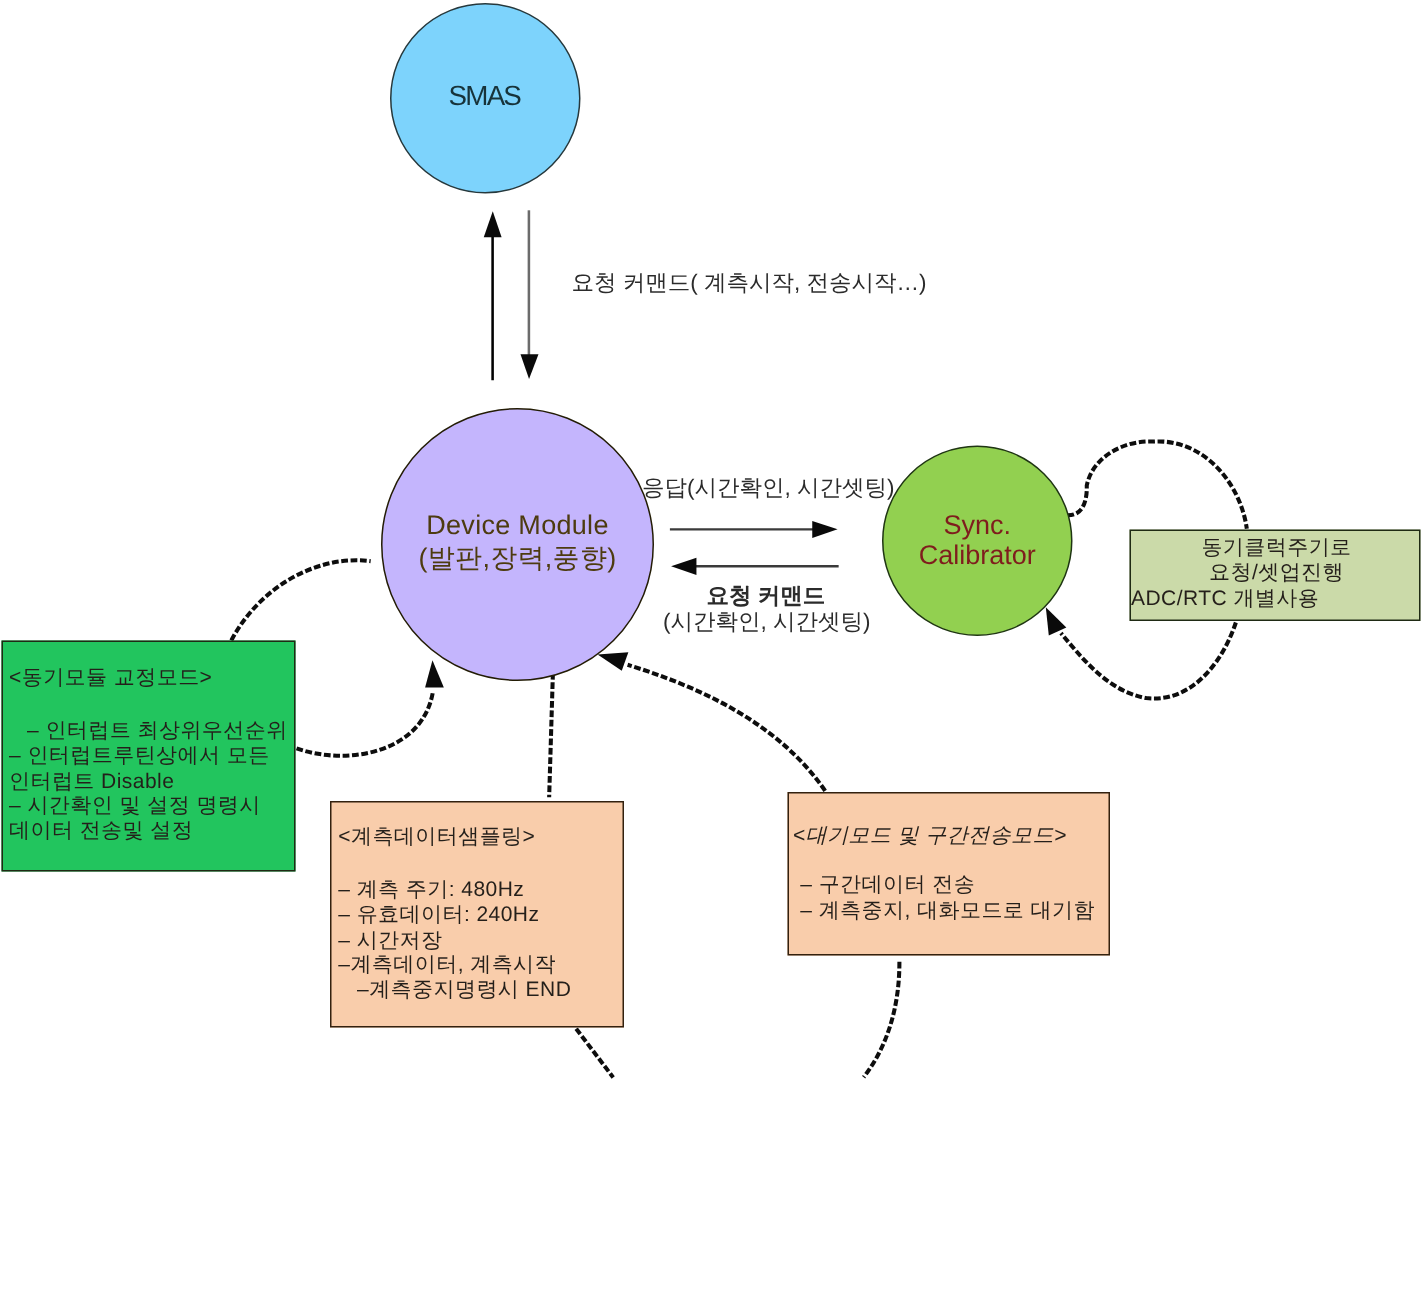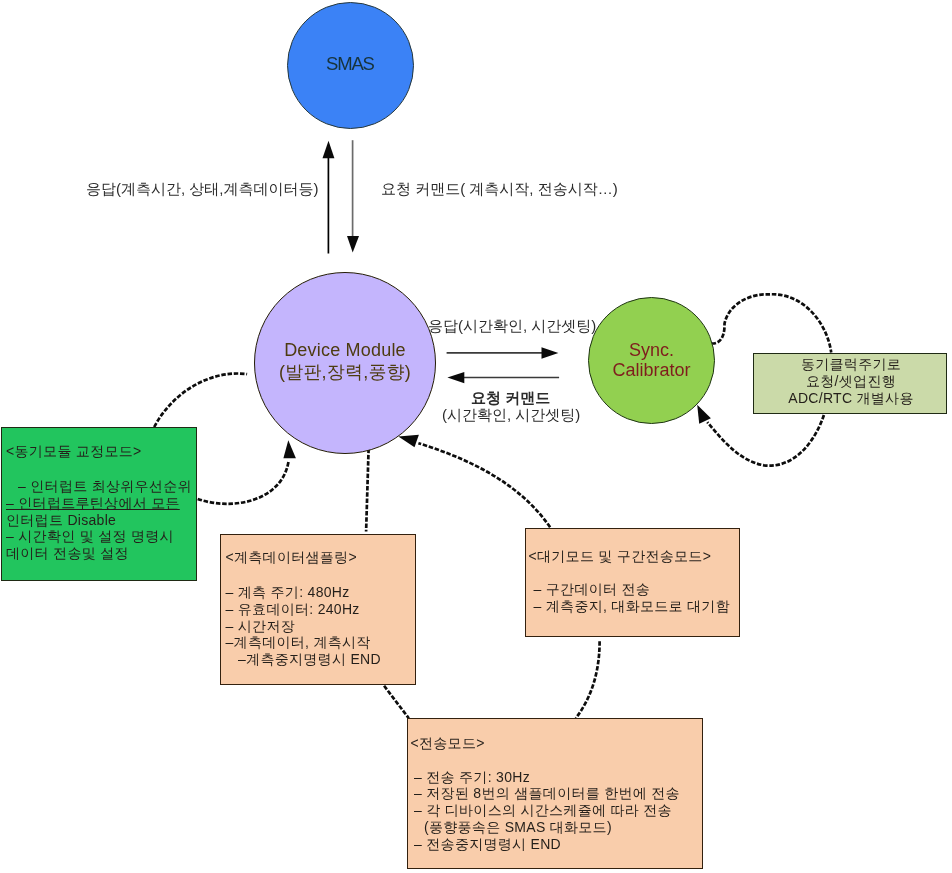--- a/index.html
+++ b/index.html
@@ -3,21 +3,21 @@
 <meta charset="utf-8">
 <title>SMAS device module state diagram</title>
 <style>
   html,body{margin:0;padding:0;background:#ffffff;}
   body{width:952px;height:873px;position:relative;overflow:hidden;
        font-family:"Liberation Sans",sans-serif;color:#262626;}
   .stage{position:absolute;left:0;top:0;width:952px;height:873px;background:#fff;}
   svg.layer{position:absolute;left:0;top:0;width:952px;height:873px;}
   .node{position:absolute;border-radius:50%;box-sizing:border-box;
         display:flex;align-items:center;justify-content:center;text-align:center;}
-  #smas-node{left:287px;top:2px;width:127px;height:127px;background:#3b82f6;border:1.1px solid #26383c;}
+  #smas-node{left:260px;top:2px;width:127px;height:127px;background:#7dd3fc;border:1.1px solid #26383c;}
   #smas-node .lbl{font-size:18.5px;color:#17333a;letter-spacing:-1.2px;text-indent:-1.2px;position:relative;top:-2px;}
   #device-node{left:254px;top:272px;width:182px;height:182px;background:#c4b5fd;border:1.2px solid #231c05;}
   #device-node .lbl{font-size:18px;color:#4d3b10;line-height:21.8px;letter-spacing:0.2px;position:relative;top:-1px;}
   #sync-node{left:588px;top:297px;width:127px;height:127px;background:#92D050;border:1.1px solid #1f3513;}
   #sync-node .lbl{font-size:18px;color:#7f1d1d;line-height:20.3px;position:relative;top:-0.5px;}
   .tbox{position:absolute;box-sizing:border-box;border:1.2px solid #3f3a2e;padding-left:46px;}
   .tbox .txt{position:absolute;font-size:14px;line-height:16.85px;letter-spacing:0.3px;color:#241f1a;white-space:pre;}
   .elabel{position:absolute;font-size:15px;color:#2b2b2b;white-space:pre;line-height:18px;}
 </style>
 </head>
@@ -72,52 +72,43 @@
   </svg>
   <div class="node" id="smas-node">
     <span class="lbl">SMAS</span>
   </div>
   <div class="node" id="device-node">
     <span class="lbl"><span>Device Module</span><br><span>(발판,장력,풍향)</span></span>
   </div>
   <div class="node" id="sync-node">
     <span class="lbl"><span>Sync.</span><br><span>Calibrator</span></span>
   </div>
-  <div class="elabel" style="left:86px;top:180px;">응답(계측시간, 상태,계측데이터등)</div>
   <div class="elabel" style="left:381px;top:180px;">요청 커맨드( 계측시작, 전송시작…)</div>
   <div class="elabel" style="left:428px;top:317px;">응답(시간확인, 시간셋팅)</div>
   <div class="elabel" style="left:471px;top:389px;font-weight:bold;">요청 커맨드</div>
   <div class="elabel" style="left:442px;top:406px;">(시간확인, 시간셋팅)</div>
 <div class="tbox" id="sync-note-box" style="left:753px;top:353px;width:194px;height:61px;background:#CBDAA9;border-color:#1f2a14;">
     <div class="txt" style="left:0;top:1.6px;width:194px;text-align:center;">동기클럭주기로</div>
     <div class="txt" style="left:0;top:18.7px;width:194px;text-align:center;">요청/셋업진행</div>
-    <div class="txt" style="left:0;top:35.9px;width:194px;text-align:center;">ADC/RTC 개별사용</div>
+    <div class="txt" style="left:0;top:35.9px;width:194px;text-align:left;">ADC/RTC 개별사용</div>
   </div>
 <div class="tbox" id="calib-mode-box" style="left:1px;top:427px;width:196px;height:154px;background:#22c55e;border-color:#1f2a14;">
     <div class="txt" style="left:4px;top:15.4px;">&lt;동기모듈 교정모드&gt;</div>
     <div class="txt" style="left:16px;top:49.9px;">– 인터럽트 최상위우선순위</div>
-    <div class="txt" style="left:4px;top:66.8px;text-decoration:underline;">– 인터럽트루틴상에서 모든</div>
+    <div class="txt" style="left:4px;top:66.8px;">– 인터럽트루틴상에서 모든</div>
     <div class="txt" style="left:4px;top:83.6px;">인터럽트 Disable</div>
     <div class="txt" style="left:4px;top:100.4px;">– 시간확인 및 설정 명령시</div>
     <div class="txt" style="left:4px;top:117.3px;">데이터 전송및 설정</div>
   </div>
 <div class="tbox" id="sampling-box" style="left:220px;top:533.5px;width:196px;height:151px;background:#F9CDAB;border-color:#33210f;">
     <div class="txt" style="left:4.5px;top:14.4px;">&lt;계측데이터샘플링&gt;</div>
     <div class="txt" style="left:4.5px;top:49.5px;">– 계측 주기: 480Hz</div>
     <div class="txt" style="left:4.5px;top:66.3px;">– 유효데이터: 240Hz</div>
     <div class="txt" style="left:4.5px;top:83.1px;">– 시간저장</div>
     <div class="txt" style="left:4.5px;top:99.9px;">–계측데이터, 계측시작</div>
     <div class="txt" style="left:17px;top:116.7px;text-align:center;">–계측중지명령시 END</div>
   </div>
 <div class="tbox" id="standby-box" style="left:525px;top:528px;width:215px;height:109px;background:#F9CDAB;border-color:#33210f;">
-    <div class="txt" style="left:2.5px;top:19.2px;">&lt;대기모드 및 구간전송모드&gt;</div>
+    <div class="txt" style="left:2.5px;top:19.2px;font-style:italic;">&lt;대기모드 및 구간전송모드&gt;</div>
     <div class="txt" style="left:7.5px;top:51.7px;">– 구간데이터 전송</div>
     <div class="txt" style="left:7.5px;top:69.2px;">– 계측중지, 대화모드로 대기함</div>
-  </div>
-<div class="tbox" id="transmit-box" style="left:407px;top:718px;width:296px;height:151px;background:#F9CDAB;border-color:#33210f;">
-    <div class="txt" style="left:2.5px;top:15.5px;">&lt;전송모드&gt;</div>
-    <div class="txt" style="left:6px;top:49.5px;">– 전송 주기: 30Hz</div>
-    <div class="txt" style="left:6px;top:66.4px;">– 저장된 8번의 샘플데이터를 한번에 전송</div>
-    <div class="txt" style="left:6px;top:83.3px;">– 각 디바이스의 시간스케쥴에 따라 전송</div>
-    <div class="txt" style="left:16px;top:100.2px;">(풍향풍속은 SMAS 대화모드)</div>
-    <div class="txt" style="left:6px;top:117.1px;">– 전송중지명령시 END</div>
   </div>
 </div>
 
 </body></html>

